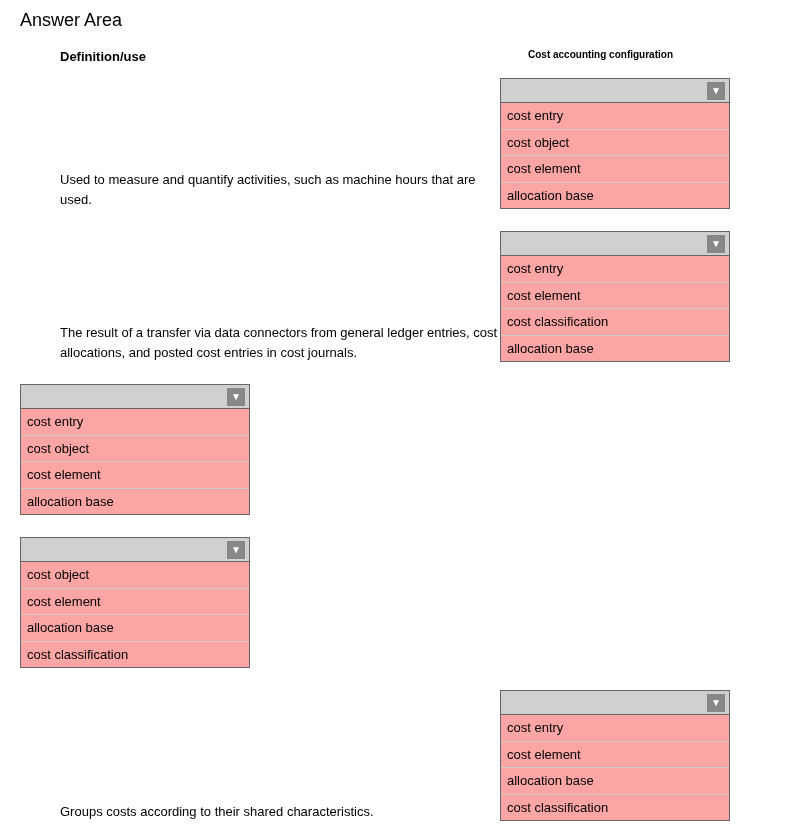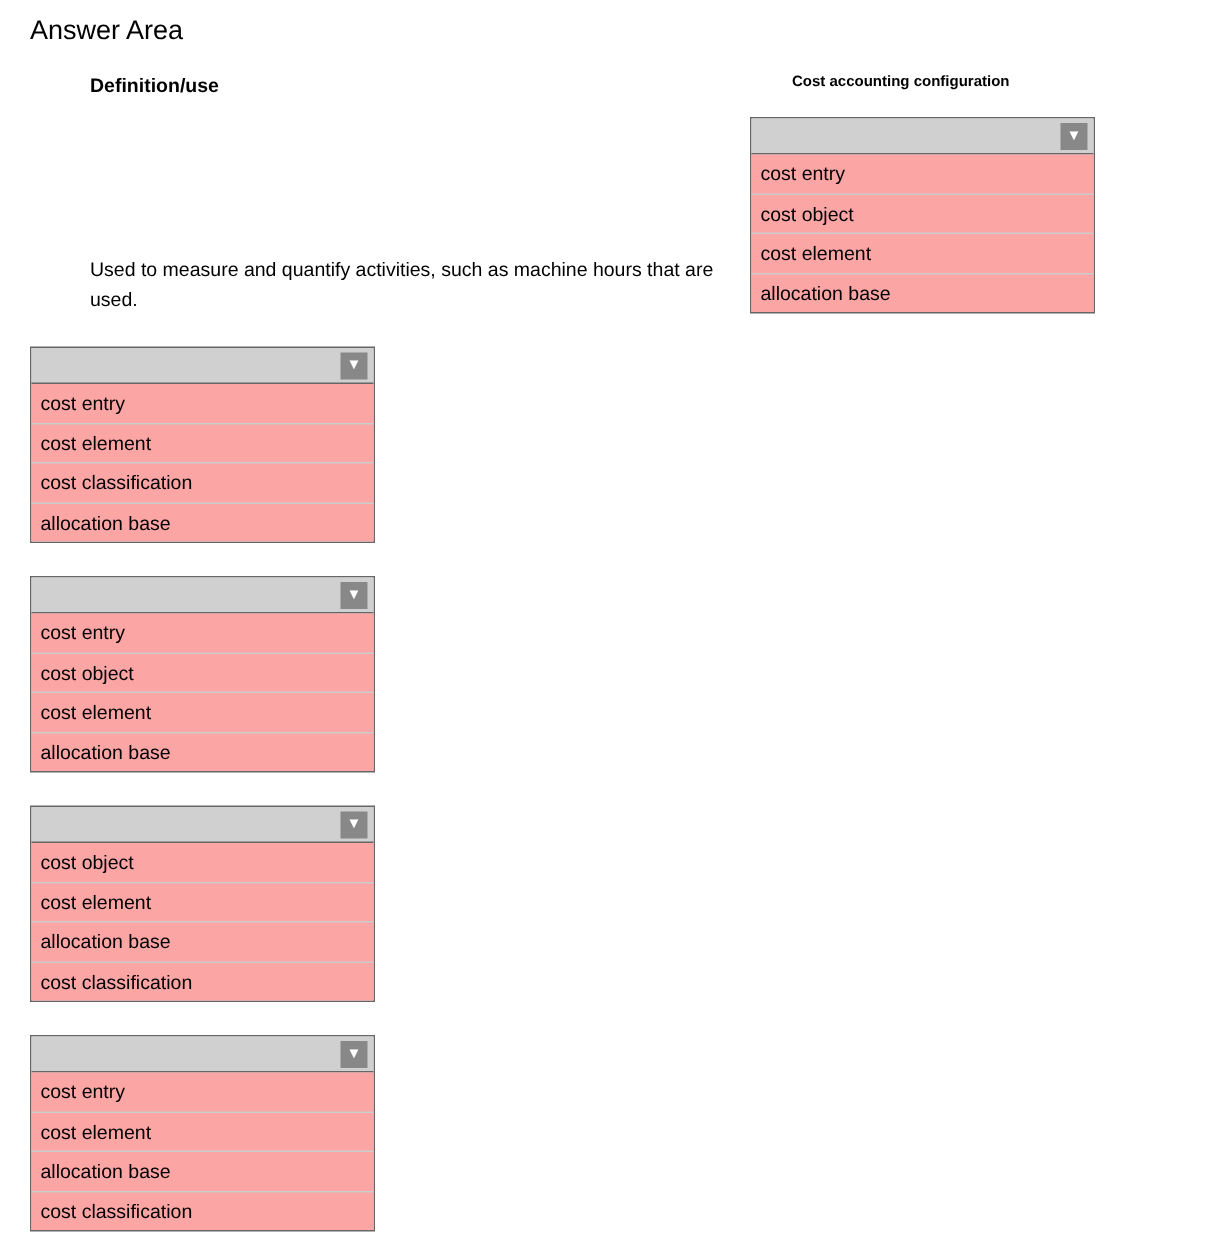--- a/index.html
+++ b/index.html
@@ -117,20 +117,21 @@
         </div>
         <div class="dropdown-options">
           <div class="dropdown-option">cost entry</div>
           <div class="dropdown-option">cost object</div>
           <div class="dropdown-option">cost element</div>
           <div class="dropdown-option">allocation base</div>
         </div>
       </div>
     </div>
     <div class="qa-row">
+      <div class="definition-text">The result of a transfer via data connectors from general ledger entries, cost allocations, and posted cost entries in cost journals.</div>
       <div class="dropdown-box">
         <div class="dropdown-header">
           <div class="dropdown-arrow">▼</div>
         </div>
         <div class="dropdown-options">
           <div class="dropdown-option">cost entry</div>
           <div class="dropdown-option">cost element</div>
           <div class="dropdown-option">cost classification</div>
           <div class="dropdown-option">allocation base</div>
         </div>
@@ -156,20 +157,21 @@
         </div>
         <div class="dropdown-options">
           <div class="dropdown-option">cost object</div>
           <div class="dropdown-option">cost element</div>
           <div class="dropdown-option">allocation base</div>
           <div class="dropdown-option">cost classification</div>
         </div>
       </div>
     </div>
     <div class="qa-row">
+      <div class="definition-text">Groups costs according to their shared characteristics.</div>
       <div class="dropdown-box">
         <div class="dropdown-header">
           <div class="dropdown-arrow">▼</div>
         </div>
         <div class="dropdown-options">
           <div class="dropdown-option">cost entry</div>
           <div class="dropdown-option">cost element</div>
           <div class="dropdown-option">allocation base</div>
           <div class="dropdown-option">cost classification</div>
         </div>

